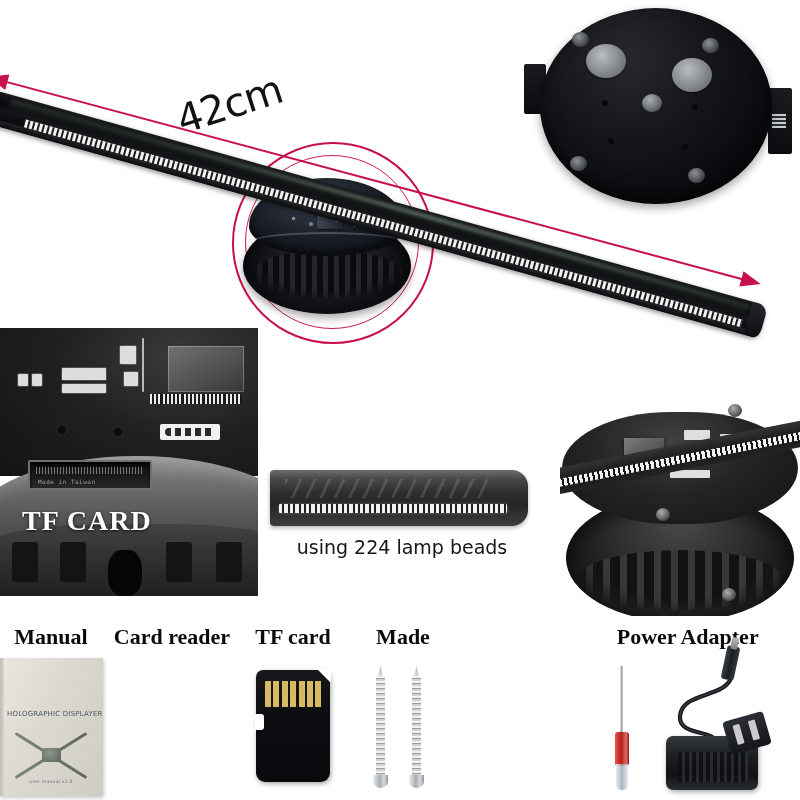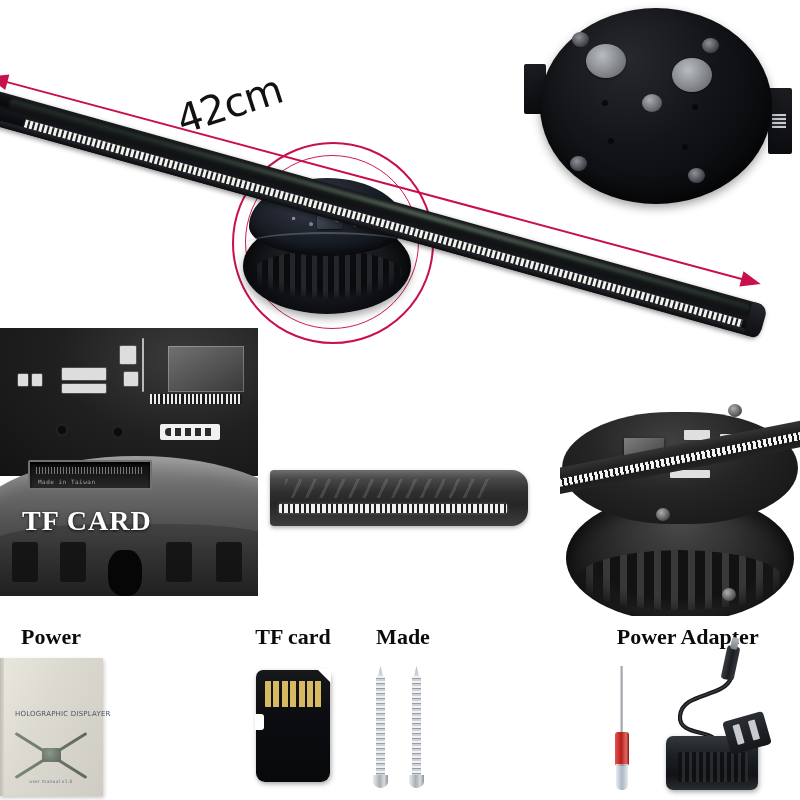--- a/index.html
+++ b/index.html
@@ -317,21 +317,21 @@
   .book{
     position:absolute;left:50%;margin-left:-52px;top:2px;width:104px;height:138px;
     background:linear-gradient(115deg,#e9e7de 0%,#dcdad0 42%,#cfcdc3 100%);
     box-shadow:1px 2px 4px rgba(0,0,0,.22);
   }
   .book .spine{position:absolute;left:0;top:0;width:5px;height:100%;
     background:linear-gradient(to right,#b9b7ad,#d8d6cc);}
   .book .bt{
     position:absolute;left:8px;right:6px;top:52px;text-align:right;
     font-family:"DejaVu Sans","Liberation Sans",sans-serif;
-    font-size:7px;color:#4b5560;letter-spacing:.2px;white-space:nowrap;margin-left:8px;
+    font-size:7px;color:#4b5560;letter-spacing:.2px;white-space:nowrap;
   }
   .book .fan{position:absolute;left:10px;top:68px;width:84px;height:58px;}
   .book .fan i{
     position:absolute;left:50%;top:50%;width:84px;height:3px;margin:-1.5px 0 0 -42px;
     background:linear-gradient(to right,#7b867b,#5d675d);border-radius:2px;
   }
   .book .fan i.a{transform:rotate(32deg);}
   .book .fan i.b{transform:rotate(-32deg);}
   .book .fan u{
     position:absolute;left:50%;top:50%;width:19px;height:14px;margin:-7px 0 0 -9.5px;
@@ -584,20 +584,21 @@
       <div class="rib" style="left:236px;"></div>
     </div>
   </div>
   <div id="tfLabel" class="nosel">TF CARD</div>
 
   <div id="beadpanel">
     <div class="beadbar">
       <div class="txt"></div>
       <div class="leds"></div>
     </div>
+    <div id="beadCaption" class="nosel">using 224 lamp beads</div>
   </div>
 
   <div id="hubpanel">
     <div class="hc-base">
       <div class="ribs"></div>
     </div>
     <div class="hc-pcb">
       <div class="chip"></div>
       <div class="smd" style="left:122px;top:18px;width:26px;height:10px;"></div>
       <div class="smd" style="left:158px;top:22px;width:14px;height:10px;"></div>
@@ -607,36 +608,37 @@
       <div class="leds"></div>
     </div>
     <div class="hc-screw" style="left:168px;top:6px;"></div>
     <div class="hc-screw" style="left:96px;top:110px;"></div>
     <div class="hc-screw" style="left:162px;top:190px;"></div>
   </div>
 
   <div id="accessories">
 
     <div class="acc" style="left:-8px;width:118px;">
-      <div class="lbl">Power</div>
+      <div class="lbl">Manual</div>
       <div class="art">
         <div class="book">
           <div class="spine"></div>
           <div class="bt">HOLOGRAPHIC DISPLAYER</div>
           <div class="fan">
             <i class="a"></i>
             <i class="b"></i>
             <u></u>
           </div>
           <div class="bsub">user manual v1.0</div>
         </div>
       </div>
     </div>
 
     <div class="acc" style="left:110px;width:124px;">
+      <div class="lbl">Card reader</div>
     </div>
 
     <div class="acc" style="left:238px;width:110px;">
       <div class="lbl">TF card</div>
       <div class="art">
         <div class="tfcard">
           <div class="pads"></div>
           <div class="chamfer"></div>
         </div>
       </div>

